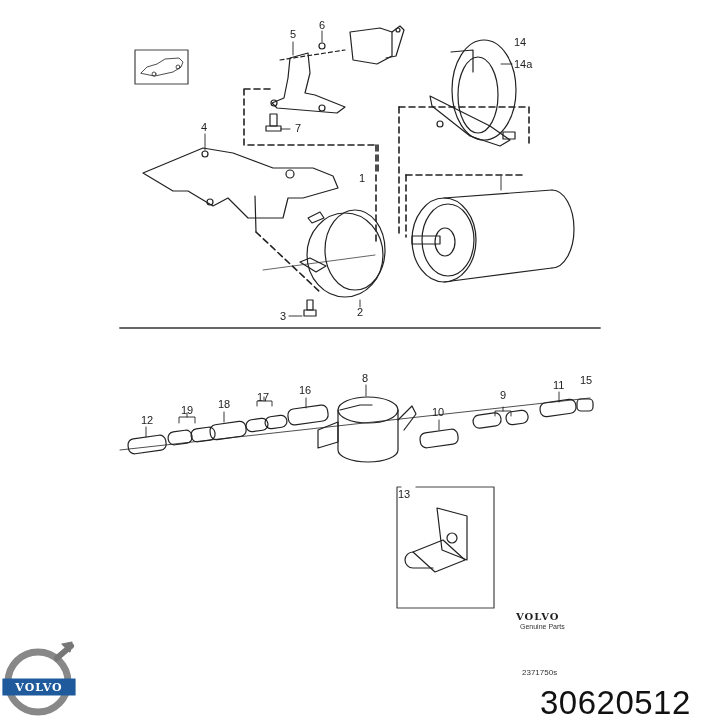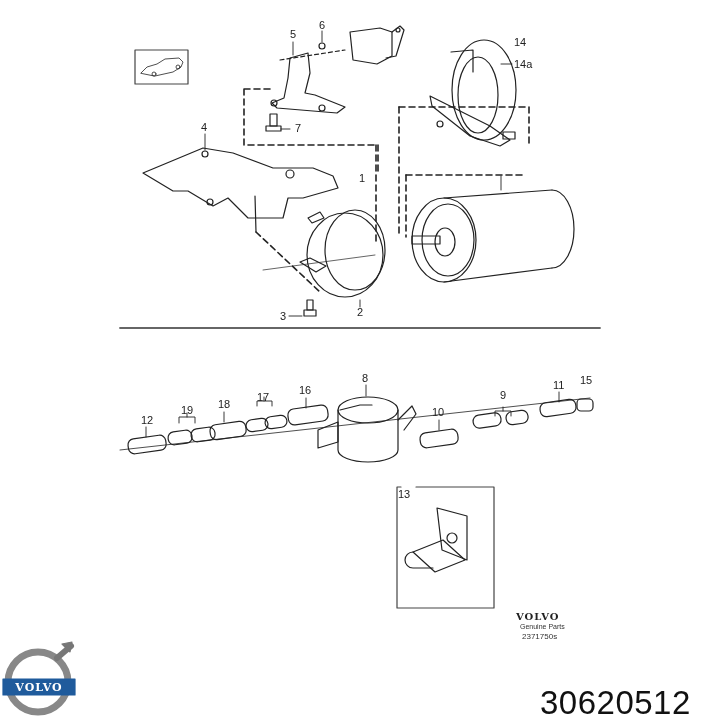--- a/index.html
+++ b/index.html
@@ -2,21 +2,21 @@
 <html><head>
 <meta charset="utf-8">
 <style>
   html, body { margin:0; padding:0; background:#ffffff; }
   body { width:720px; height:720px; position:relative; overflow:hidden; font-family:"Liberation Sans", sans-serif; }
   svg { position:absolute; left:0; top:0; }
   .lbl { font-family:"Liberation Sans", sans-serif; font-size:11px; fill:#222; }
   .part-number { position:absolute; left:540px; top:636px; font-size:33px; color:#111; font-family:"Liberation Sans", sans-serif; letter-spacing:0.5px;margin-top:48px; }
   .volvo-wordmark { position:absolute; left:516px; top:611px; font-family:"DejaVu Serif", serif; font-weight:bold; font-size:10px; letter-spacing:1px; color:#222; }
   .genuine { position:absolute; left:520px; top:623px; font-size:7px; color:#333; }
-  .drawing-code { position:absolute; left:522px; top:632px; font-size:8px; color:#333; }
+  .drawing-code { position:absolute; left:522px; top:668px; font-size:8px; color:#333; }
 </style>
 </head>
 <body>
 
 <svg width="720" height="720" viewBox="0 0 720 720">
   <g fill="none" stroke="#222" stroke-width="1.2" stroke-linejoin="round" stroke-linecap="round">
 
     <g>
       <rect x="135" y="50" width="53" height="34" stroke="#444"></rect>
       <path d="M141 73 l6 -6 l10 -3 l8 -5 l14 -1 l4 4 l-2 5 l-8 5 l-18 4 z" stroke-width="0.8"></path>

